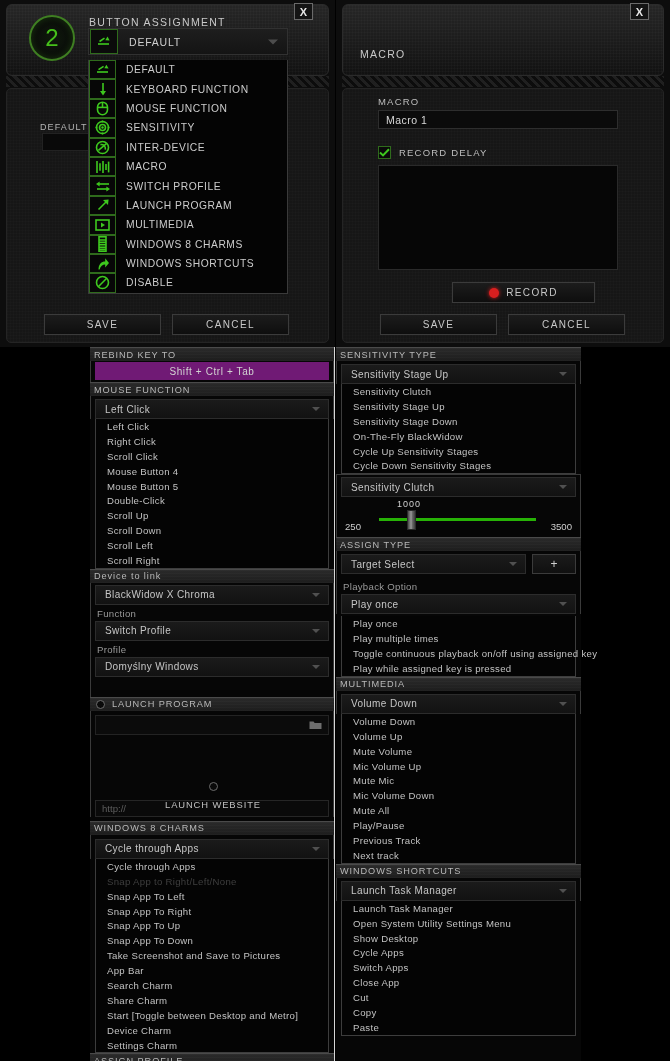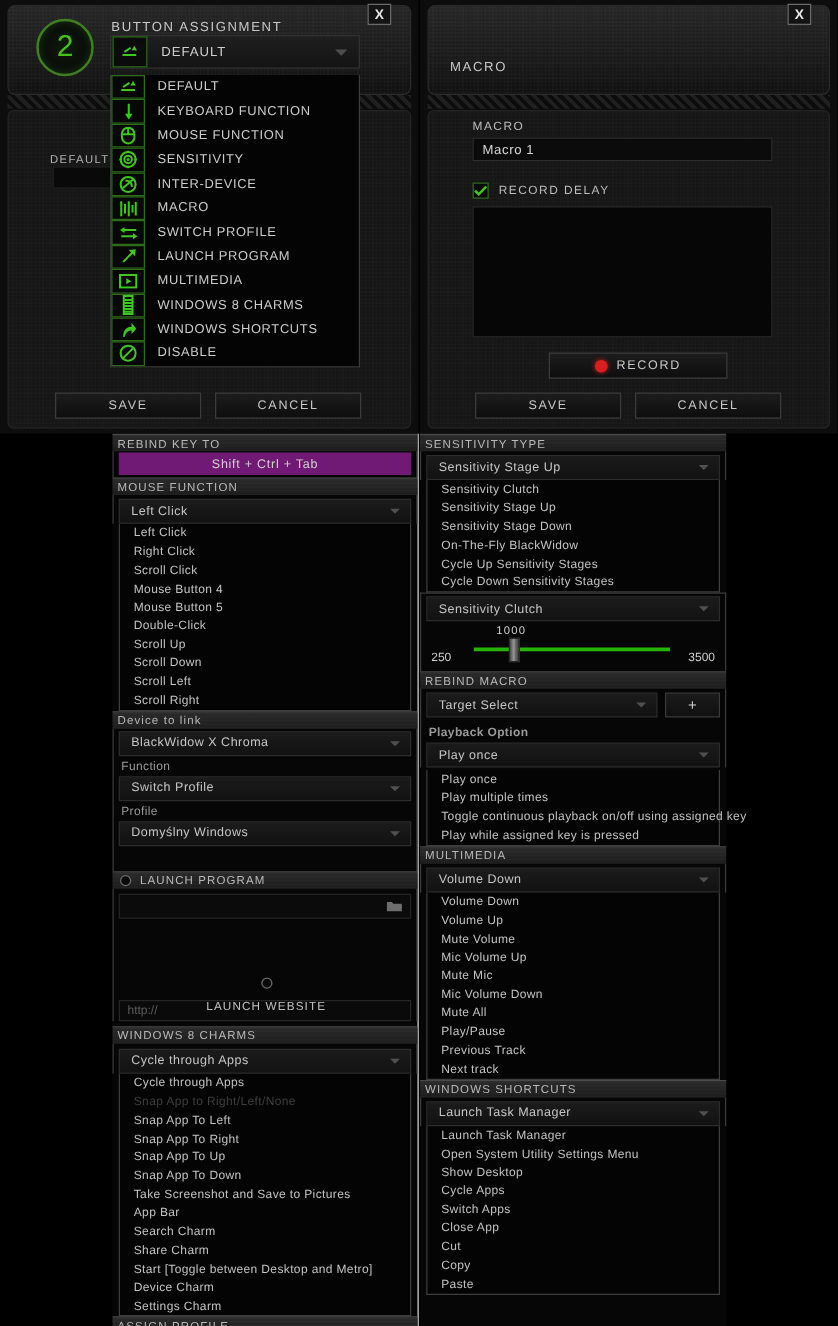--- a/index.html
+++ b/index.html
@@ -384,21 +384,21 @@
       <span class="chk">
         <svg class="gi" width="11" height="9" viewBox="0 0 11 9">
             <path class="gs" style="stroke-width:2" d="M1 4.6 L4 7.4 L10 1.2"></path>
           </svg>
       </span>
       <span class="field-label">RECORD DELAY</span>
     </div>
 
     <div class="macro-area" style="position:absolute;left:42px;top:165px;width:240px;height:105px;"></div>
 
-    <div class="btn" style="position:absolute;left:103px;top:282px;width:143px;gap:7px;">
+    <div class="btn" style="position:absolute;left:116px;top:282px;width:143px;gap:7px;">
       <span class="rec-dot"></span>
       <span>RECORD</span>
     </div>
 
     <div class="btn" style="position:absolute;left:44px;top:314px;width:117px;">SAVE</div>
     <div class="btn" style="position:absolute;left:172px;top:314px;width:117px;">CANCEL</div>
   </div>
 
   <div class="left-gutter"></div>
   <div class="right-gutter"></div>
@@ -524,30 +524,30 @@
       </div>
       <div class="slider-wrap">
         <span class="slider-val">1000</span>
         <span class="slider-min">250</span>
         <span class="slider-track"></span>
         <span class="slider-knob"></span>
         <span class="slider-max">3500</span>
       </div>
     </div>
 
-    <div class="sec-head">REBIND MACRO</div>
+    <div class="sec-head">ASSIGN TYPE</div>
     <div class="sec-body" style="padding:3px 4px 0;">
       <div class="row-flex">
         <div class="wsel grow">
           <span>Target Select</span>
           <span class="caret"></span>
         </div>
         <div class="plus-btn">+</div>
       </div>
-      <div class="sub-label" style="padding-top:7px;font-weight:bold;">Playback Option</div>
+      <div class="sub-label" style="padding-top:7px;">Playback Option</div>
       <div class="wsel">
         <span>Play once</span>
         <span class="caret"></span>
       </div>
     </div>
     <div class="wlist" id="playback-list" style="margin:2px 5px 0;">
         <div class="wopt">Play once</div>
         <div class="wopt">Play multiple times</div>
         <div class="wopt">Toggle continuous playback on/off using assigned key</div>
         <div class="wopt">Play while assigned key is pressed</div>

